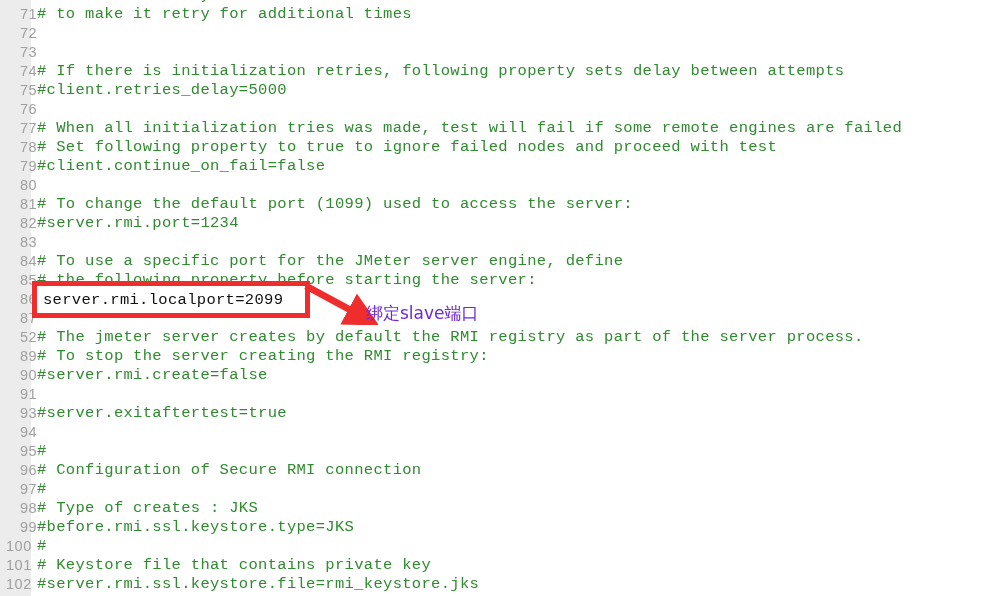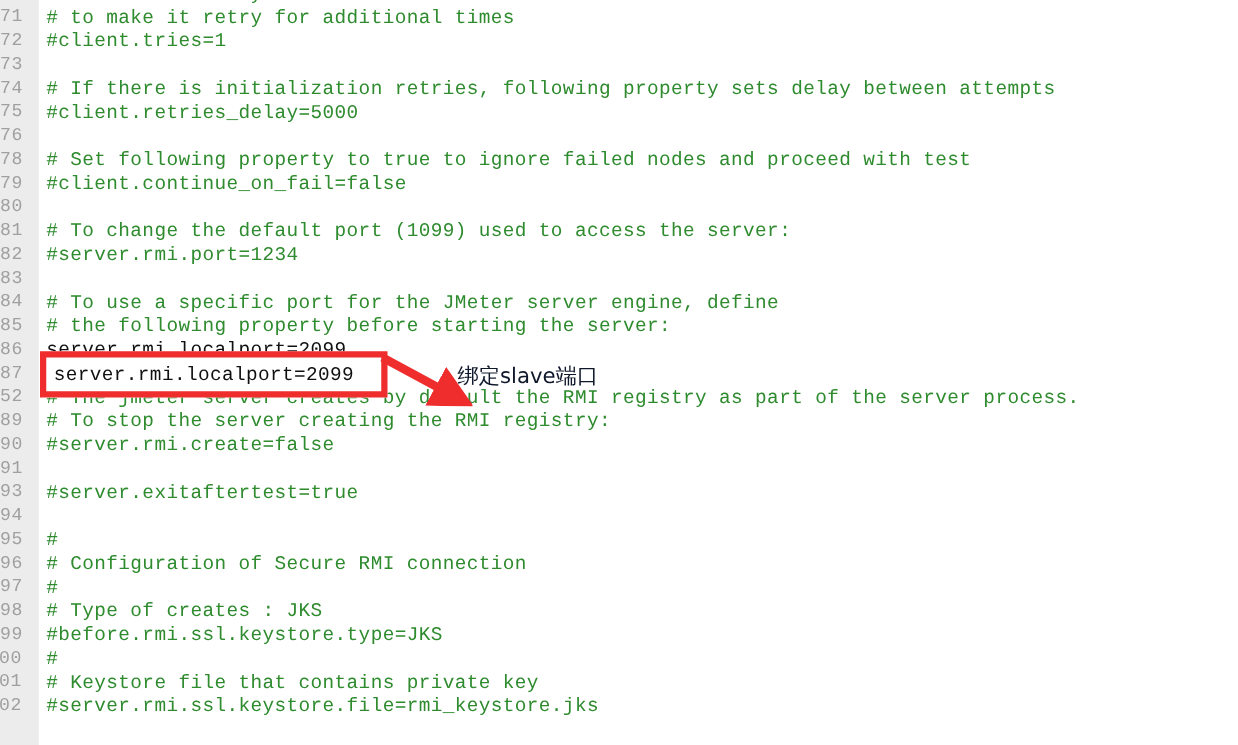--- a/index.html
+++ b/index.html
@@ -47,26 +47,27 @@
     height: 19px;
     line-height: 19px;
     white-space: pre;
     font-size: 15.5px;
   }
   .ln {
     position: absolute;
     left: 0;
     top: 0;
     width: 25px;
-    text-align: left;
+    text-align: center;
     color: #a0a0a0;
     font-size: 14.5px;
     letter-spacing: 0.5px;
-    font-family: Liberation Mono, monospace;
+    font-family: Liberation Sans, sans-serif;
     z-index: 1;
+    padding-left: 16px;
   }
   .ln.clipped { left: -10px; }
   .ltext {
     position: absolute;
     left: 37px;
     top: 0;
     white-space: pre;
     letter-spacing: 0.02em;
   }
   .c-comment { color: #2e8b2e; }
@@ -102,44 +103,45 @@
     top: 275px;
     width: 80px;
     height: 50px;
     z-index: 6;
   }
 
   
   #hl-note {
     position: absolute;
     left: 366px;
-    top: 291px;
+    top: 303px;
     font-family: "DejaVu Sans", "Liberation Sans", sans-serif;
     font-size: 17px;
     line-height: 20px;
-    color: #0f172a;
+    color: #6d28d9;
     white-space: pre;
     z-index: 6;
   }
 </style>
 </head>
 <body>
 
 <div id="editor">
 
   <div id="gutter"></div>
 
   <div id="code-rows">
       <div class="code-row"><span class="ln">70</span><span class="ltext c-comment"># to make it retry for additional times</span></div>
       <div class="code-row"><span class="ln">71</span><span class="ltext c-comment"># to make it retry for additional times</span></div>
-      <div class="code-row"><span class="ln">72</span><span class="ltext c-comment">#client.tries=1</span></div>
+      <div class="code-row"><span class="ln">72</span></div>
       <div class="code-row"><span class="ln">73</span></div>
       <div class="code-row"><span class="ln">74</span><span class="ltext c-comment"># If there is initialization retries, following property sets delay between attempts</span></div>
       <div class="code-row"><span class="ln">75</span><span class="ltext c-comment">#client.retries_delay=5000</span></div>
       <div class="code-row"><span class="ln">76</span></div>
+      <div class="code-row"><span class="ln">77</span><span class="ltext c-comment"># When all initialization tries was made, test will fail if some remote engines are failed</span></div>
       <div class="code-row"><span class="ln">78</span><span class="ltext c-comment"># Set following property to true to ignore failed nodes and proceed with test</span></div>
       <div class="code-row"><span class="ln">79</span><span class="ltext c-comment">#client.continue_on_fail=false</span></div>
       <div class="code-row"><span class="ln">80</span></div>
       <div class="code-row"><span class="ln">81</span><span class="ltext c-comment"># To change the default port (1099) used to access the server:</span></div>
       <div class="code-row"><span class="ln">82</span><span class="ltext c-comment">#server.rmi.port=1234</span></div>
       <div class="code-row"><span class="ln">83</span></div>
       <div class="code-row"><span class="ln">84</span><span class="ltext c-comment"># To use a specific port for the JMeter server engine, define</span></div>
       <div class="code-row"><span class="ln">85</span><span class="ltext c-comment"># the following property before starting the server:</span></div>
       <div class="code-row"><span class="ln">86</span><span class="ltext c-prop">server.rmi.localport=2099</span></div>
       <div class="code-row"><span class="ln">87</span></div>

